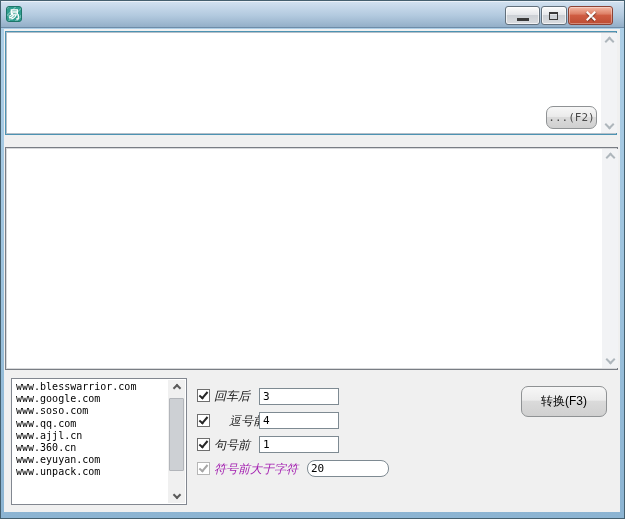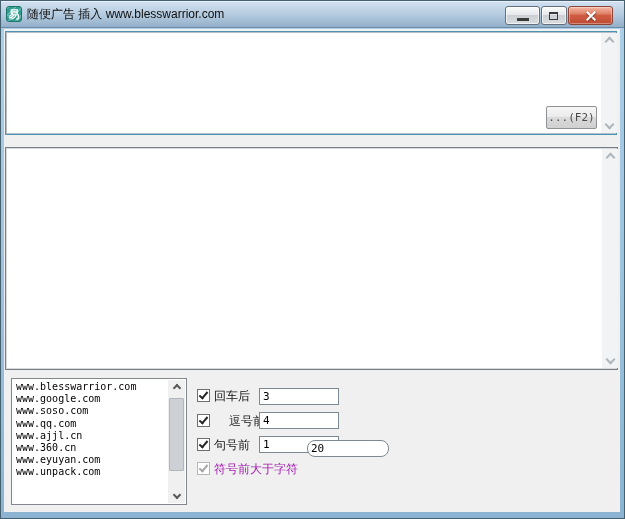--- a/index.html
+++ b/index.html
@@ -66,21 +66,21 @@
     position:absolute;top:1px;bottom:1px;right:1px;width:16px;
     background:#f2f3f5;
     display:flex;flex-direction:column;justify-content:space-between;align-items:center;
     padding:5px 0;
   }
   .chev{width:7px;height:7px;border-right:2px solid #aeb6bc;border-bottom:2px solid #aeb6bc;}
   .chev.up{transform:rotate(-135deg);}
   .chev.down{transform:rotate(45deg);}
   
   .btn{
-    position:absolute;border:1px solid #8f9294;border-radius:2px;
+    position:absolute;border:1px solid #8f9294;border-radius:7px;
     background:linear-gradient(#f7f7f7,#ebebeb 45%,#dadada 50%,#d0d0d0);
     display:flex;align-items:center;justify-content:center;cursor:default;
   }
   .btn-f2{left:542px;top:77px;width:51px;height:23px;font-size:11px;color:#4b4b4b;font-family:"DejaVu Sans Mono",monospace;}
   .btn-convert{left:517px;top:357px;width:86px;height:31px;font-size:12px;color:#000;}
   
   .listbox{
     position:absolute;left:7px;top:349px;width:176px;height:127px;
     background:#fff;border:1px solid #828790;
     font-family:"DejaVu Sans Mono",monospace;font-size:10px;line-height:12.2px;
@@ -101,36 +101,35 @@
     background:#cdd0d4;border:1px solid #b2b5ba;border-radius:1px;
   }
   
   .opt-check{position:absolute;width:13px;height:13px;border:1px solid #6e6e6e;background:#fff;}
   .opt-check.checked::after{
     content:"";position:absolute;left:1px;top:2px;width:7px;height:3px;
     border-left:2px solid #262626;border-bottom:2px solid #262626;transform:rotate(-50deg);
   }
   .opt-check.disabled{border-color:#b6b6b6;}
   .opt-check.disabled::after{border-left-color:#a6a6a6;border-bottom-color:#a6a6a6;}
-  .opt-label{position:absolute;font-size:12px;color:#141414;white-space:nowrap;}
+  .opt-label{position:absolute;font-size:12px;color:#141414;white-space:nowrap;font-style:italic;}
   .opt-label.disabled{color:#a21caf;}
   .opt-input{
     position:absolute;width:80px;height:17px;border:1px solid #7e8a92;background:#fff;
     font-family:"DejaVu Sans Mono",monospace;font-size:11px;padding:0 0 0 3px;outline:none;border-radius:0;
   }
   .opt-input.wide{width:82px;}
 </style>
 </head>
 <body>
 
 <div class="window">
 
   <div class="titlebar">
     <div class="app-icon">易</div>
-    <div class="title-text">随便广告 插入 www.blesswarrior.com</div>
     <div class="cap-btn btn-min">
       <span class="glyph-min"></span>
     </div>
     <div class="cap-btn btn-max">
       <span class="glyph-max"></span>
     </div>
     <div class="cap-btn btn-close">
       <span class="glyph-close">
           <i></i>
           <i></i>
@@ -180,17 +179,18 @@
     <div class="opt-check checked" style="left:193px;top:385px;"></div>
     <div class="opt-label" style="left:210px;top:384px;margin-left:15px;">逗号前</div>
     <input class="opt-input" style="left: 255px; top: 383px;" value="4">
 
     <div class="opt-check checked" style="left:193px;top:409px;"></div>
     <div class="opt-label" style="left:210px;top:408px;">句号前</div>
     <input class="opt-input" style="left: 255px; top: 407px;" value="1">
 
     <div class="opt-check checked disabled" style="left:193px;top:433px;"></div>
     <div class="opt-label disabled" style="left:210px;top:432px;">符号前大于字符</div>
-    <input class="opt-input wide" style="left: 303px; top: 411px; border-radius: 8px;" value="20">
+    <input class="opt-input wide" style="left: 303px; top: 431px; border-radius: 8px;" value="20">
 
+    <div class="btn btn-convert">转换(F3)</div>
 
   </div>
 </div>
 
 </body></html>

